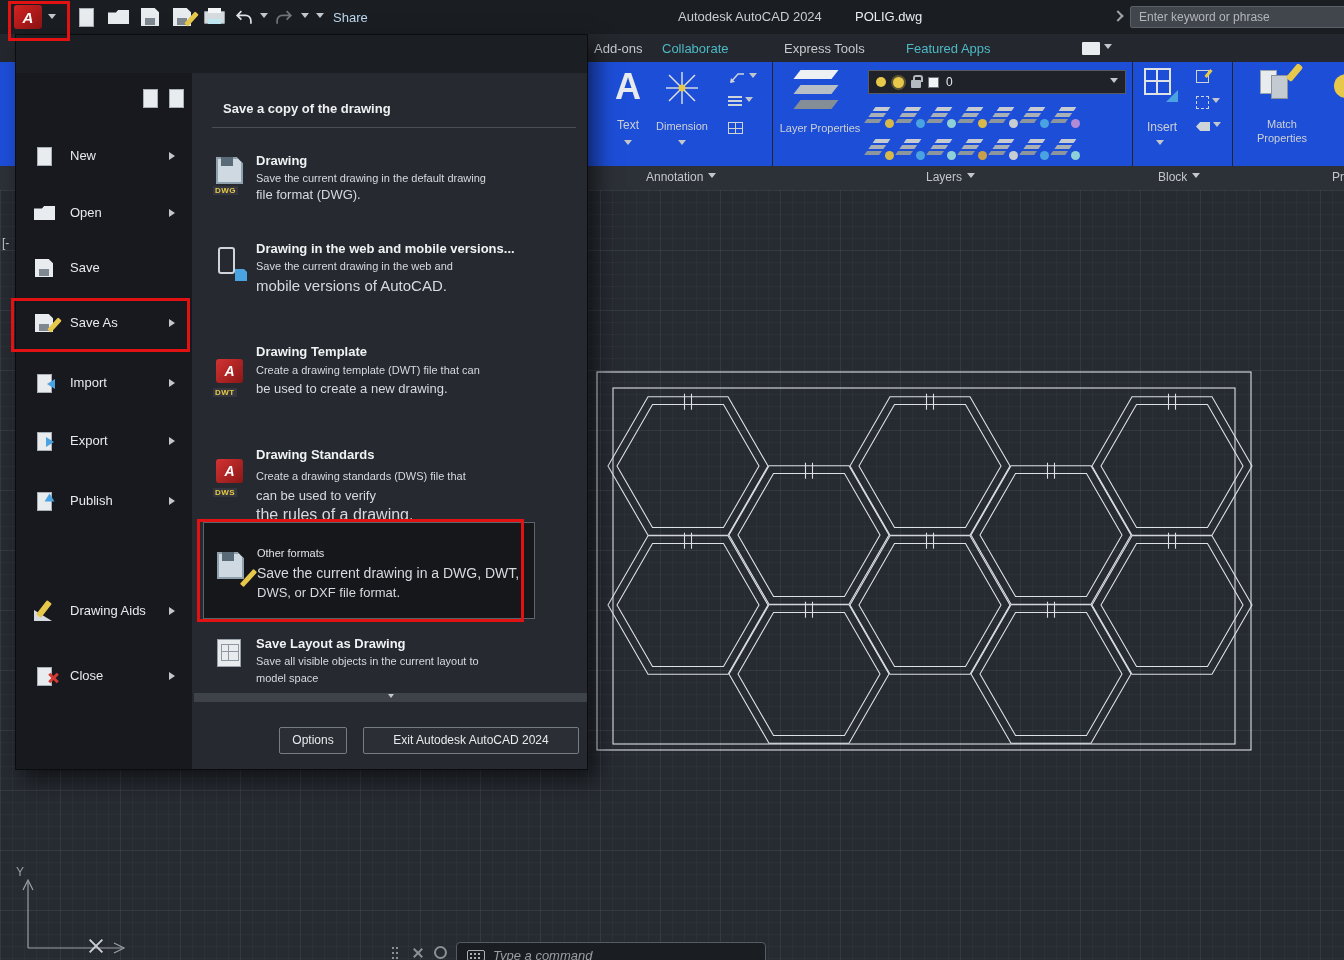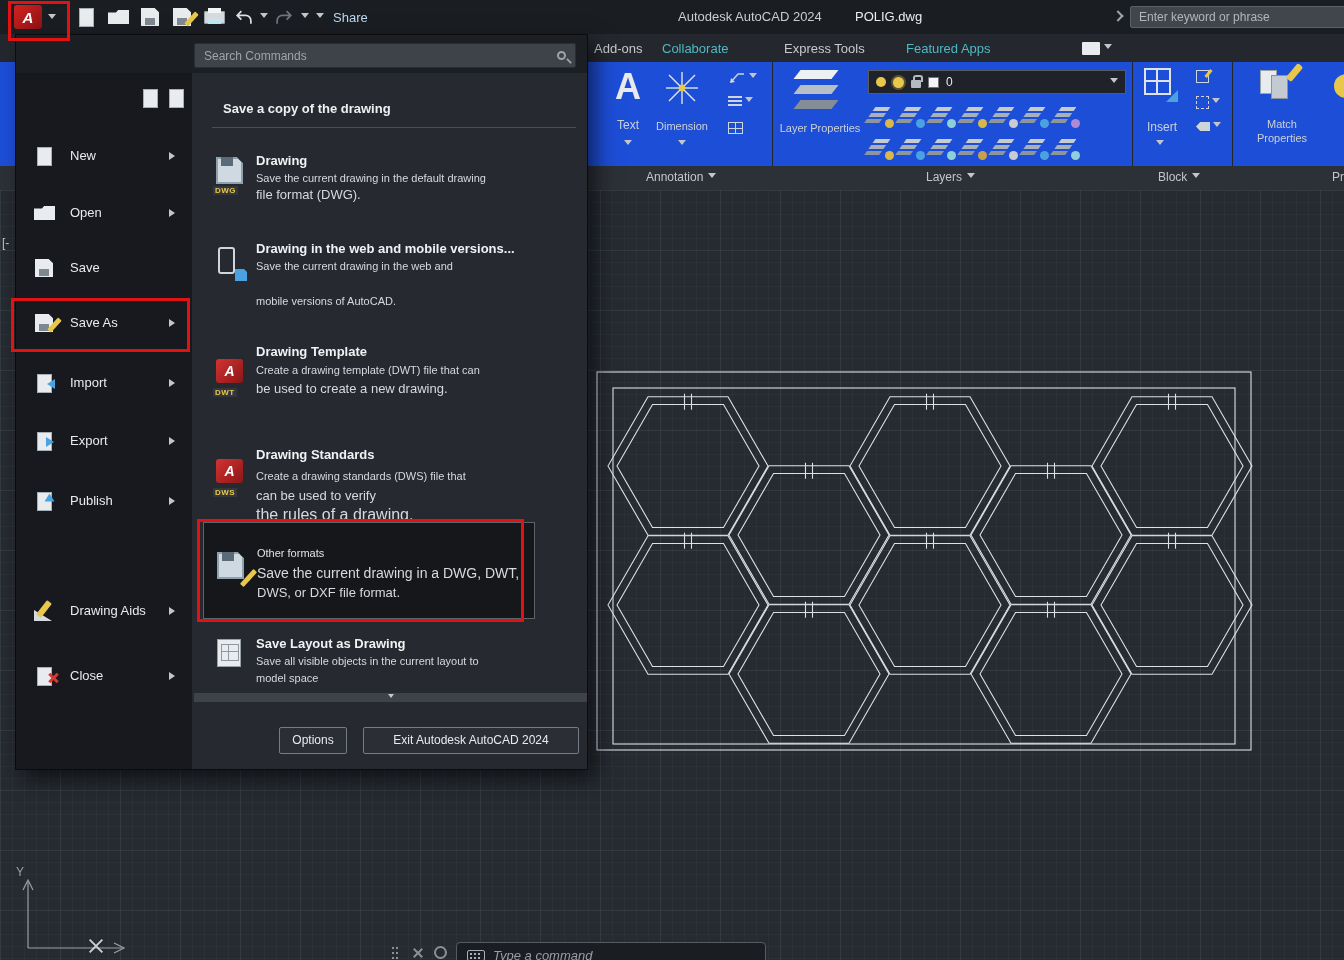--- a/index.html
+++ b/index.html
@@ -430,24 +430,20 @@
     <div class="cmdinput">
       <span class="kbd"></span>
       <span class="cmdtext">Type a command</span>
     </div>
   </div>
 
   <div class="appmenu">
     <div class="mtop"></div>
     <div class="mleft"></div>
     <div class="mright"></div>
-    <div class="msearch">
-      <input placeholder="Search Commands" style="">
-      <span class="mag"></span>
-    </div>
     <span class="docstack" style="left:122px;top:52px">
         <span class="sheetW"></span>
       </span>
     <span class="docstack" style="left:148px;top:52px">
         <span class="sheetW"></span>
       </span>
 
     <div class="rhead">Save a copy of the drawing</div>
     <div class="hsep"></div>
     <div class="scrollstrip">
@@ -533,21 +529,21 @@
         <span class="dline" style="top:25px;font-size:11px">Save the current drawing in the default drawing</span>
         <span class="dline" style="top:40px;font-size:13px">file format (DWG).</span>
       </div>
       <div class="ritem" style="top: 200px; height: 58px;">
         <span class="ricon" style="top:12px">
           <span class="tabletW"></span>
           <span class="minifloppy"></span>
         </span>
         <span class="rtitle" style="top:6px">Drawing in the web and mobile versions...</span>
         <span class="dline" style="top:25px;font-size:11px">Save the current drawing in the web and</span>
-        <span class="dline" style="top:60px;font-size:11px">mobile versions of AutoCAD.</span>
+        <span class="dline" style="top:42px;font-size:15px">mobile versions of AutoCAD.</span>
       </div>
       <div class="ritem" style="top: 303px; height: 60px;">
         <span class="ricon" style="top:21px">
           <span class="alogo">
             <span class="aletter">A</span>
           </span>
           <span class="fbadge">DWT</span>
         </span>
         <span class="rtitle" style="top:6px">Drawing Template</span>
         <span class="dline" style="top:26px;font-size:11px">Create a drawing template (DWT) file that can</span>

